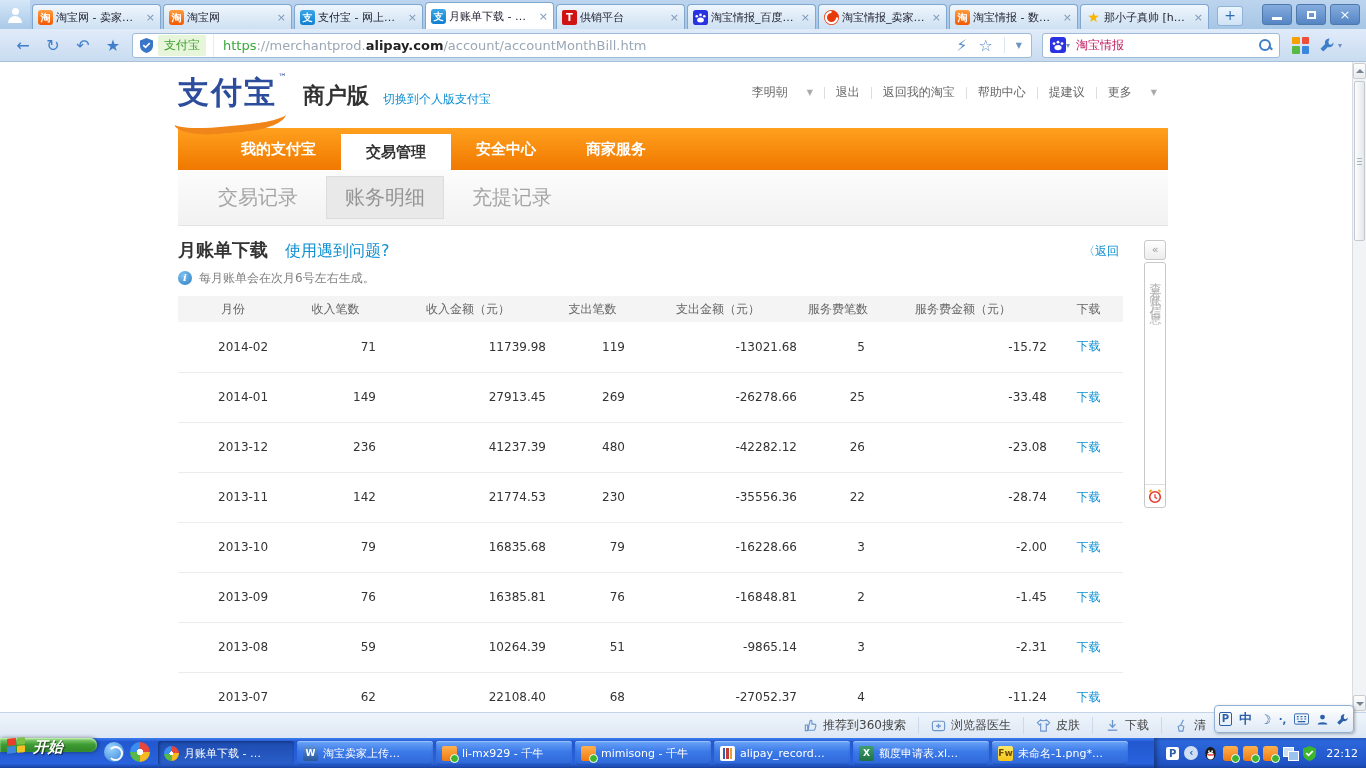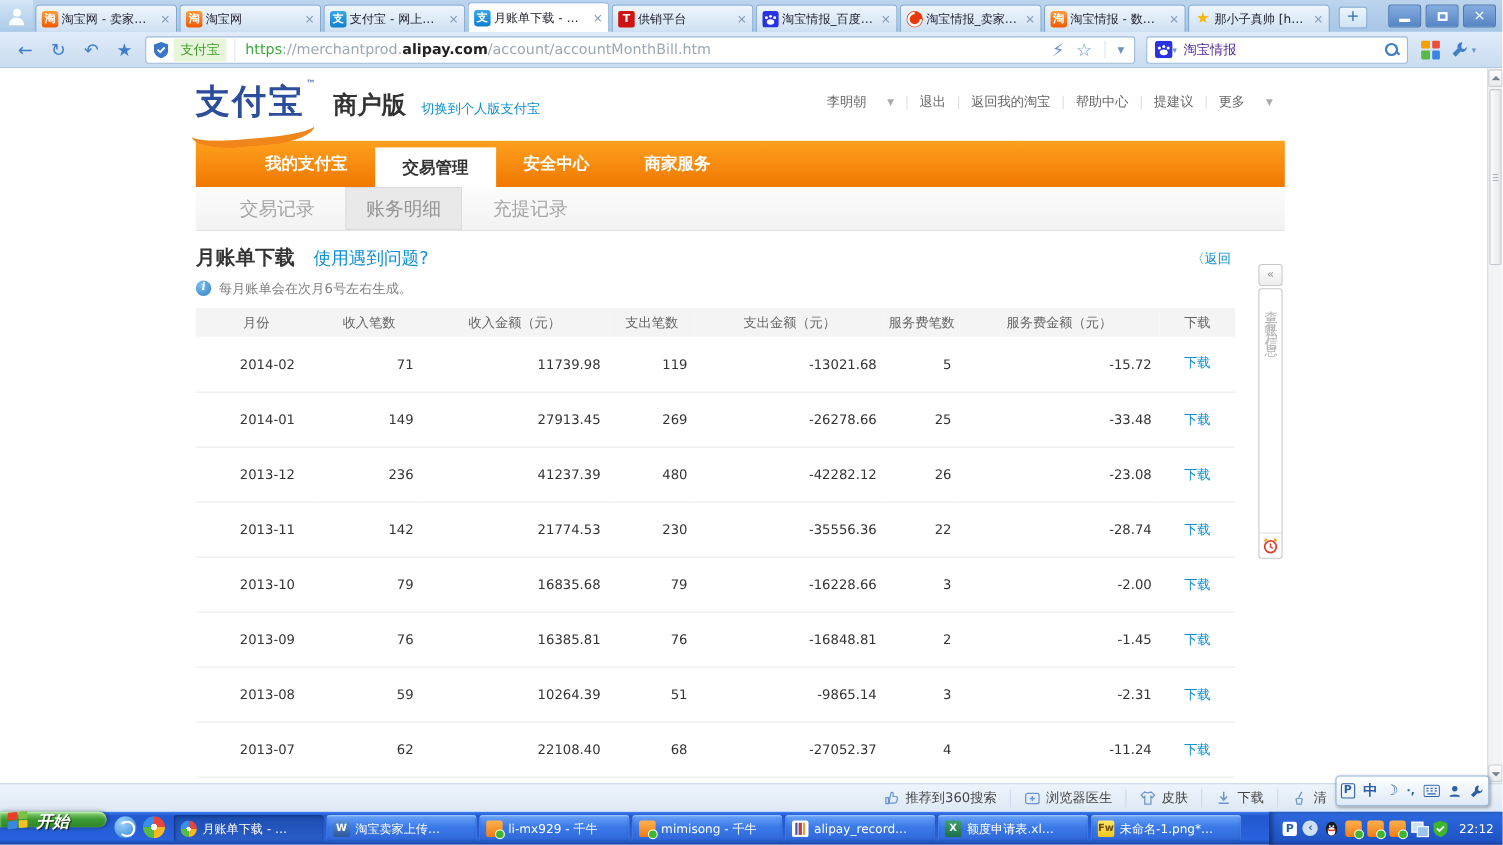--- a/index.html
+++ b/index.html
@@ -44,21 +44,21 @@
   .siteseg{display:flex;align-items:center;height:100%;padding:0 7px;border-right:1px solid #e4edf5;gap:5px}
   .sitelabel{background:#e7f6da;color:#3f9e2f;font-size:12px;padding:2px 6px;border-radius:2px}
   .urltext{font-size:13px;color:#9aa7b5;margin-left:9px;white-space:nowrap}
   .u-proto{color:#3aa83a}
   .u-hostm{color:#222;font-weight:bold}
   .fldicons{margin-left:auto;display:flex;align-items:center;gap:11px;padding-right:9px;color:#5b8cc8}
   .fdiv{width:1px;height:16px;background:#dbe6f1}
   .caret-sm{font-size:8px;color:#6d93c0}
   .searchbox{width:238px;height:25px;flex:none;margin-left:10px;background:#fff;border:1px solid #a0bbd6;
     border-radius:3px;display:flex;align-items:center;padding:0 7px}
-  .sval{font-size:12px;color:#4c1d95;margin-left:6px;flex:1}
+  .sval{font-size:12px;color:#be185d;margin-left:6px;flex:1}
   .mag{width:14px;height:14px;position:relative;flex:none}
   .mag:before{content:"";position:absolute;left:1px;top:1px;width:8px;height:8px;border:2px solid #3f7ec9;border-radius:50%}
   .mag:after{content:"";position:absolute;left:10px;top:9px;width:5px;height:2px;background:#3f7ec9;transform:rotate(45deg)}
   .gridico{width:17px;height:17px;margin-left:12px;flex:none;display:grid;grid-template:1fr 1fr / 1fr 1fr;gap:2px}
   .gridico i{border-radius:1px}
   .g1{background:#f59f00}.g2{background:#ef4d3c}.g3{background:#58b947}.g4{background:#3a87e0}
   .wrenchwrap{display:flex;align-items:center;margin-left:10px;gap:3px}
   
   .viewport{position:absolute;left:0;top:62px;width:1352px;height:650px;background:#fff;overflow:hidden}
   .container{position:relative;margin-left:178px;width:990px}
@@ -70,22 +70,22 @@
   .tm{font-size:9px;color:#2c4d9c;vertical-align:top;margin:0 0 22px 1px;align-self:flex-start}
   .edition{font-size:22px;font-weight:bold;color:#333;margin:0 0 3px 16px}
   .switch{font-size:12px;color:#0d8fd2;margin:0 0 6px 14px;text-decoration:none}
   .userbar{position:absolute;right:0;top:22px;font-size:12px;color:#666;display:flex;align-items:center}
   .ubitem{padding:0 11px;display:flex;align-items:center;gap:19px;white-space:nowrap}
   .ubsep{width:1px;height:12px;background:#ddd}
   .ubcaret{font-size:8px;color:#aaa}
   .nav{height:42px;background:linear-gradient(#ffa01e,#f07800);display:flex;padding-left:38px}
   .navitem{padding:0 25px;line-height:42px;color:#fff;font-size:15px;font-weight:bold}
   .navitem.active{background:#fff;color:#333;margin-top:6px;line-height:36px;height:36px}
-  .subnav{height:40px;border-bottom:1px solid #e3e3e3;background:linear-gradient(#fcfcfc,#f2f2f2);
-    display:flex;align-items:center;padding-left:22px;font-size:17px;color:#a5a5a5}
+  .subnav{height:56px;border-bottom:1px solid #e3e3e3;background:linear-gradient(#fcfcfc,#f2f2f2);
+    display:flex;align-items:center;padding-left:22px;font-size:20px;color:#a5a5a5}
   .snitem{padding:7px 18px;margin-right:10px}
   .snitem.active{background:#e9e9e9;border:1px solid #dcdcdc;color:#949494}
   .titlerow{margin-top:12px;position:relative;height:26px}
   .ptitle{display:inline-block;font-size:18px;font-weight:bold;color:#333;margin:0}
   .helplink{font-size:16px;color:#0d8fd2;margin-left:12px;text-decoration:none}
   .backlink{position:absolute;right:49px;top:5px;font-size:12px;color:#0d8fd2;text-decoration:none}
   .notice{margin-top:6px;height:16px;font-size:12px;color:#808080;display:flex;align-items:center;gap:7px}
   .info-i{width:14px;height:14px;flex:none;border-radius:50%;background:radial-gradient(circle at 35% 30%,#7cc0ef,#2f7fc4);
     color:#fff;font-size:10px;font-weight:bold;font-style:italic;text-align:center;line-height:14px;
     font-family:"DejaVu Serif",serif}

